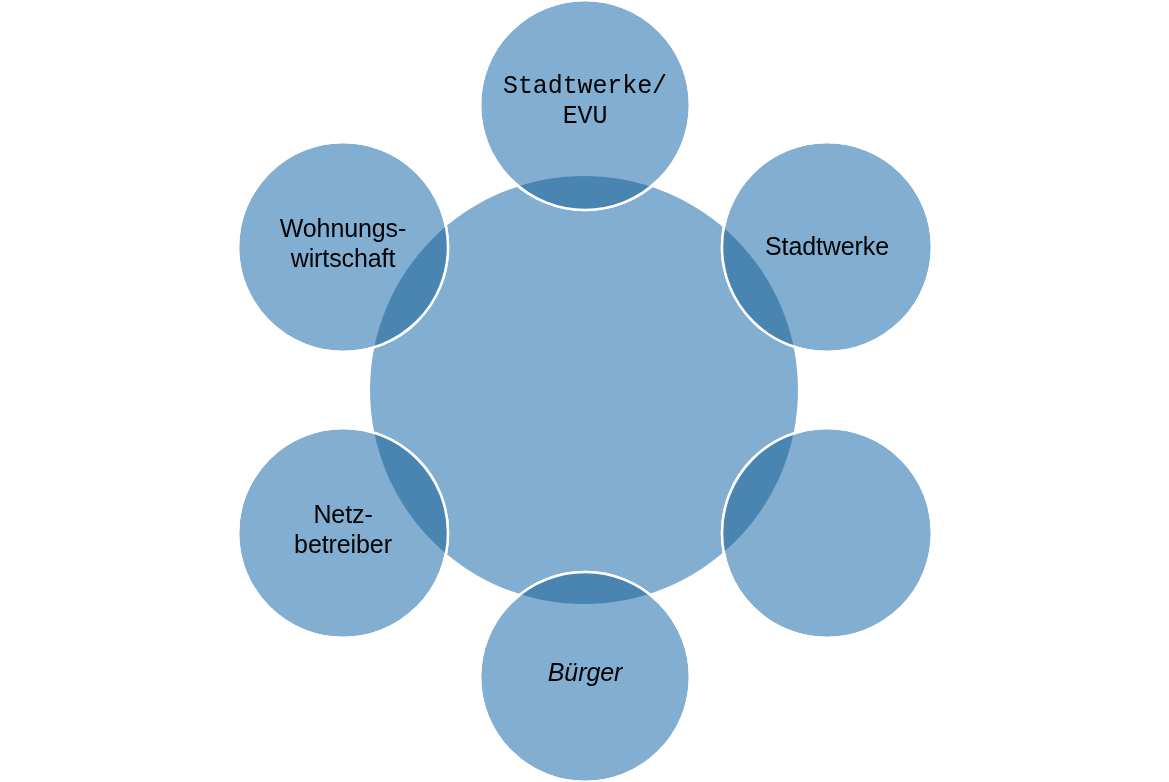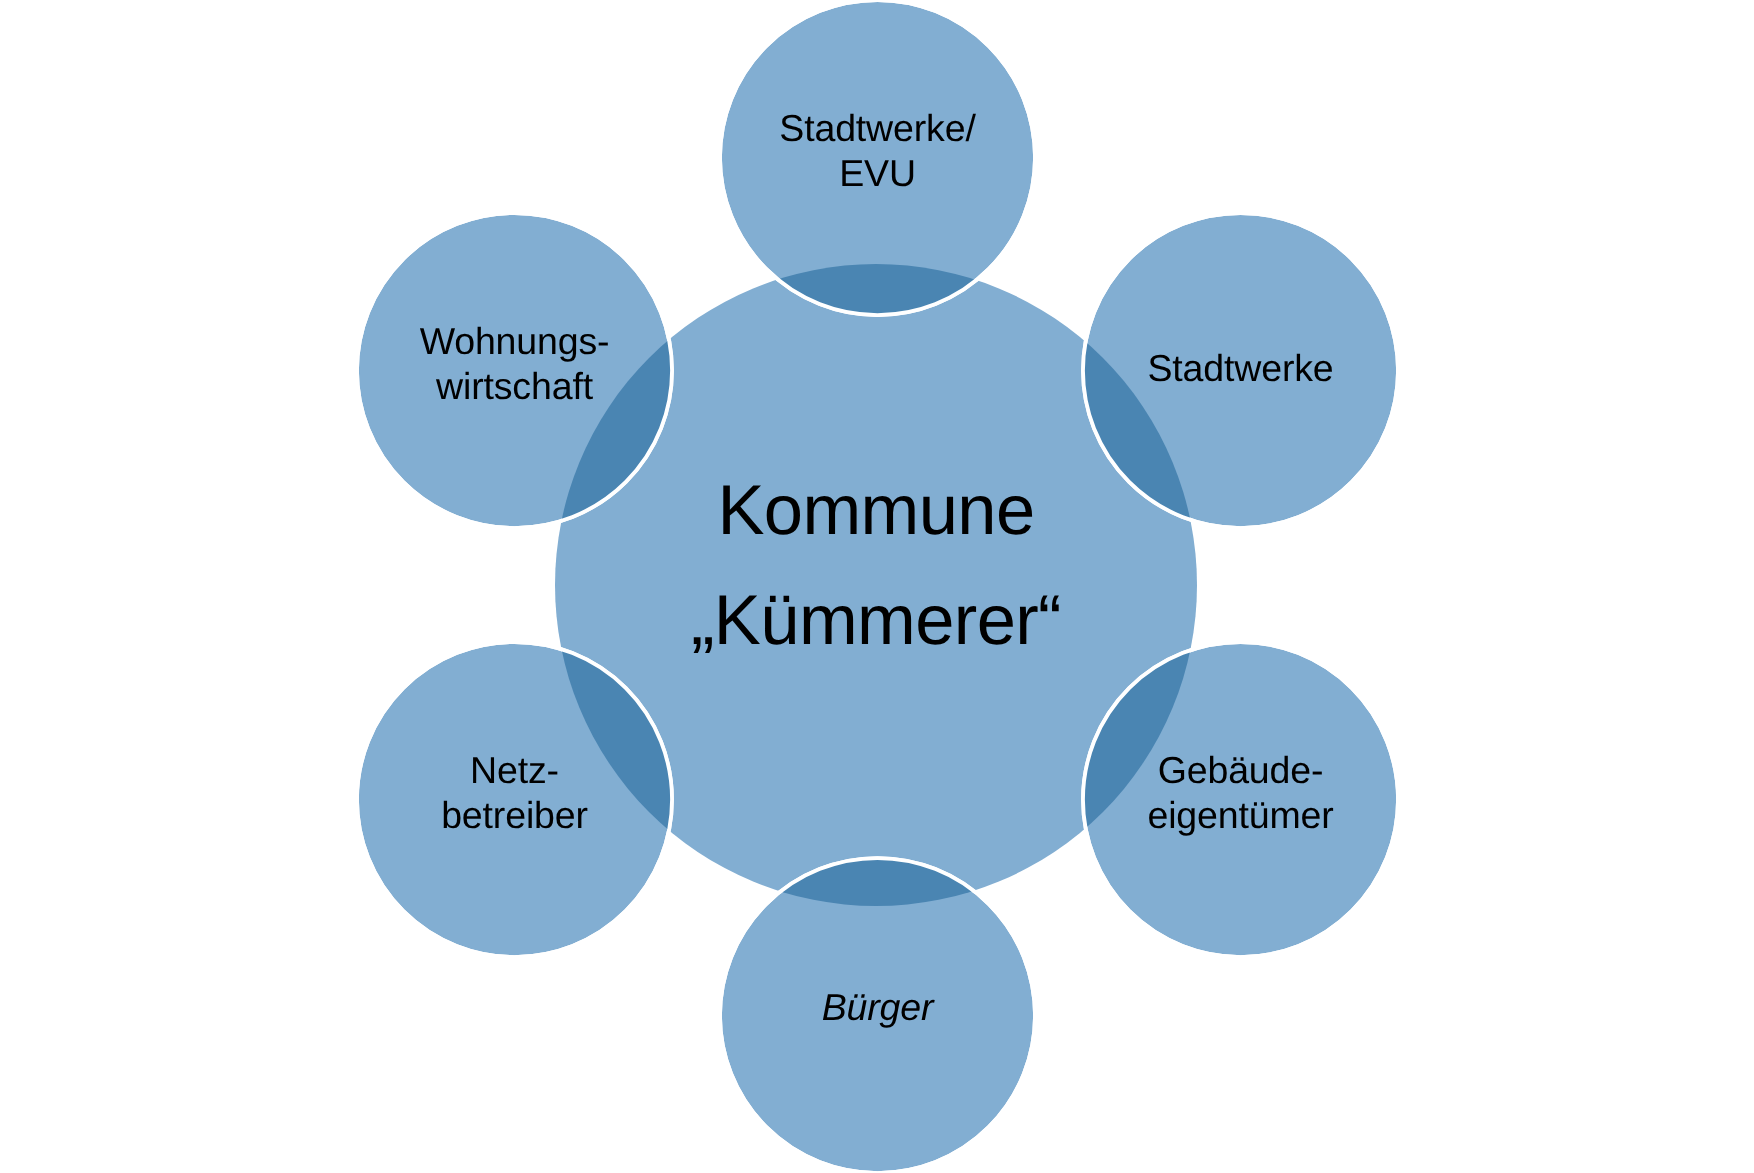--- a/index.html
+++ b/index.html
@@ -86,30 +86,26 @@
     <g id="satellite-outlines" fill="none" stroke="#ffffff" stroke-width="2.5">
       <circle cx="585" cy="105" r="105"></circle>
       <circle cx="827" cy="247" r="105"></circle>
       <circle cx="827" cy="533" r="105"></circle>
       <circle cx="585" cy="677" r="105"></circle>
       <circle cx="343" cy="533" r="105"></circle>
       <circle cx="343" cy="247" r="105"></circle>
     </g>
   </svg>
 
-  <div class="node-label center-label" style="left:369px; top:304px;">Kommune
-„Kümmerer“</div>
 
-  <div class="node-label satellite-label" style="left:470px; top:72px;">Stadtwerke/
+  <div class="node-label satellite-label" style="left:470px; top:72px;font-family:Liberation Mono, monospace;">Stadtwerke/
 EVU</div>
 
   <div class="node-label satellite-label" style="left:712px; top:232px;">Stadtwerke</div>
 
-  <div class="node-label satellite-label" style="left:712px; top:500px;">Gebäude-
-eigentümer</div>
 
   <div class="node-label satellite-label" style="left:470px; top:658px;font-style:italic;">Bürger</div>
 
   <div class="node-label satellite-label" style="left:228px; top:500px;">Netz-
 betreiber</div>
 
   <div class="node-label satellite-label" style="left:228px; top:214px;">Wohnungs-
 wirtschaft</div>
 
 </div>

